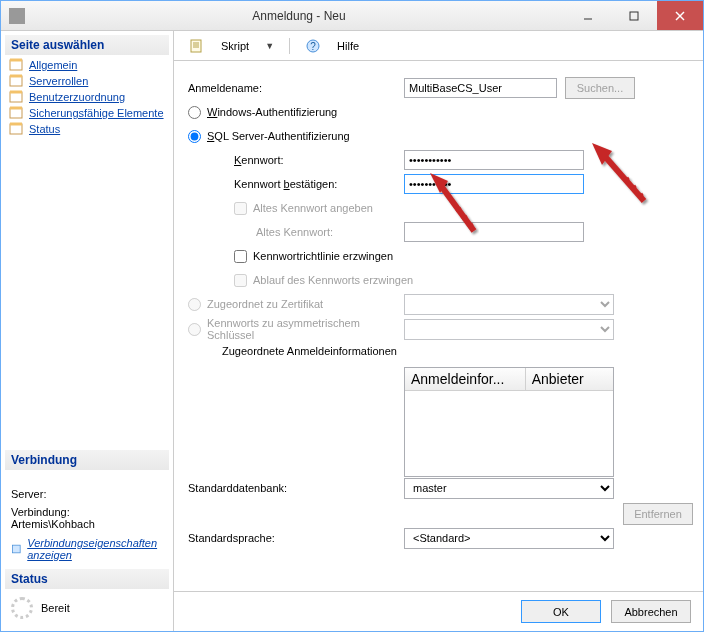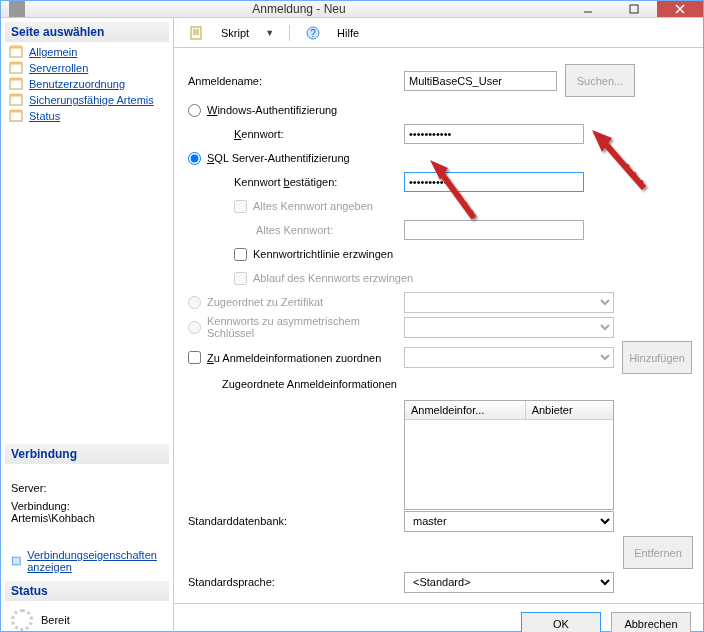--- a/index.html
+++ b/index.html
@@ -52,21 +52,21 @@
 }
 .nav-icon {
   width: 16px; height: 14px; margin-right: 4px;
   display: inline-block;
 }
 .nav-icon svg { width: 100%; height: 100%; }
 .nav-link { color: #0645ad; text-decoration: underline; }
 .spacer { flex: 1; }
 .conn-body { padding: 12px 6px 8px 6px; font-size: 11px; }
 .conn-label { margin-top: 6px; }
-.conn-link { display: flex; align-items: center; margin-top: 25px; }
+.conn-link { display: flex; align-items: center; margin-top: 7px; font-style: italic; }
 .conn-link a { color: #0645ad; text-decoration: underline; cursor: pointer; }
 .status-body { display: flex; align-items: center; padding: 8px 6px; }
 .status-spinner {
   width: 22px; height: 22px; margin-right: 8px;
   border: 3px dotted #ccc; border-radius: 50%;
 }
 .main {
   flex: 1; display: flex; flex-direction: column;
   position: relative;
 }
@@ -95,21 +95,21 @@
   height: 20px; border: 1px solid #abadb3; padding: 1px 4px;
   background: #fff;
 }
 .txt-main { width: 153px; }
 .txt-pw { width: 180px; }
 .txt-pw.focus { border: 1px solid #3399ff; }
 select { height: 21px; }
 .sel-main { width: 210px; }
 .sel-map { width: 210px; }
 .btn-side {
-  width: 70px; height: 33px;
+  width: 70px; height: 22px;
   border: 1px solid #adadad; background: #efefef;
   font-family: inherit; font-size: 11px; cursor: pointer;
   margin-left: 8px;
 }
 .btn-side:disabled { color: #a0a0a0; }
 .radioctl, .checkctl {
   display: flex; align-items: center; gap: 6px;
 }
 .radioctl input, .checkctl input { margin: 0; }
 .u { text-decoration: underline; }
@@ -118,21 +118,21 @@
 .cred-table {
   margin-left: 218px; width: 210px; height: 110px;
   border: 1px solid #abadb3; background: #fff;
 }
 .cred-head {
   display: flex; background: linear-gradient(#fdfdfd, #ededed);
   border-bottom: 1px solid #d0d0d0;
 }
 .cred-head div {
   padding: 3px 6px; border-right: 1px solid #d0d0d0;
-  font-size: 11px;
+  font-size: 14px;
   flex: 1;
 }
 .cred-head div:last-child { border-right: none; flex: 0.7; }
 .bottom-btns {
   border-top: 1px solid #ccc;
   height: 40px;
   display: flex; align-items: center; justify-content: flex-end;
   padding: 0 12px; gap: 10px;
 }
 .dlg-btn {
@@ -197,21 +197,21 @@
                 <rect x="1" y="2" width="12" height="10" fill="#fff" stroke="#c99b55"></rect>
                 <path d="M1 2 h12" stroke="#f3c26b" stroke-width="3"></path>
               </svg></span>
           <span class="nav-link">Benutzerzuordnung</span>
         </div>
         <div class="nav-item">
           <span class="nav-icon"><svg viewBox="0 0 16 14">
                 <rect x="1" y="2" width="12" height="10" fill="#fff" stroke="#c99b55"></rect>
                 <path d="M1 2 h12" stroke="#f3c26b" stroke-width="3"></path>
               </svg></span>
-          <span class="nav-link">Sicherungsfähige Artemis</span>
+          <span class="nav-link">Sicherungsfähige Elemente</span>
         </div>
         <div class="nav-item">
           <span class="nav-icon"><svg viewBox="0 0 16 14">
                 <rect x="1" y="2" width="12" height="10" fill="#fff" stroke="#c99b55"></rect>
                 <path d="M1 2 h12" stroke="#f3c26b" stroke-width="3"></path>
               </svg></span>
           <span class="nav-link">Status</span>
         </div>
       </div>
       <div class="spacer"></div>
@@ -261,30 +261,30 @@
           <button class="btn-side" disabled="">Suchen...</button>
         </div>
 
         <div class="row">
           <label class="radioctl lbl">
             <input type="radio" name="auth" style="">
               <span><span class="u">W</span>indows-Authentifizierung</span>
           </label>
         </div>
         <div class="row">
-          <span class="lbl indent2"><span class="u">K</span>ennwort:</span>
-          <input type="password" class="txt-pw" value="MultiBaseCS" style="">
-        </div>
-
-        <div class="row">
           <label class="radioctl lbl">
             <input type="radio" name="auth" checked="" style="">
               <span><span class="u">S</span>QL Server-Authentifizierung</span>
           </label>
         </div>
+
+        <div class="row">
+          <span class="lbl indent2"><span class="u">K</span>ennwort:</span>
+          <input type="password" class="txt-pw" value="MultiBaseCS" style="">
+        </div>
         <div class="row">
           <span class="lbl indent2">Kennwort <span class="u">b</span>estätigen:</span>
           <input type="password" class="txt-pw focus" value="MultiBaseCS" style="">
         </div>
         <div class="row disabled">
           <label class="checkctl lbl indent2">
             <input type="checkbox" disabled="" style="">
               <span>Altes Kennwort angeben</span>
           </label>
         </div>
@@ -311,28 +311,20 @@
               <span>Zugeordnet zu Zertifikat</span>
           </label>
           <select class="sel-map" disabled=""></select>
         </div>
         <div class="row disabled">
           <label class="radioctl lbl">
             <input type="radio" name="map" disabled="" style="">
               <span>Kennworts zu asymmetrischem Schlüssel</span>
           </label>
           <select class="sel-map" disabled=""></select>
-        </div>
-        <div class="row">
-          <label class="checkctl lbl">
-            <input type="checkbox" style="">
-              <span><span class="u">Z</span>u Anmeldeinformationen zuordnen</span>
-          </label>
-          <select class="sel-map" disabled=""></select>
-          <button class="btn-side" disabled="">Hinzufügen</button>
         </div>
 
         <div class="row" style="align-items:flex-start">
           <span class="lbl indent2b" style="padding-top:2px">Zugeordnete Anmeldeinformationen</span>
         </div>
         <div class="cred-table">
           <div class="cred-head">
             <div>Anmeldeinfor...</div>
             <div>Anbieter</div>
           </div>

